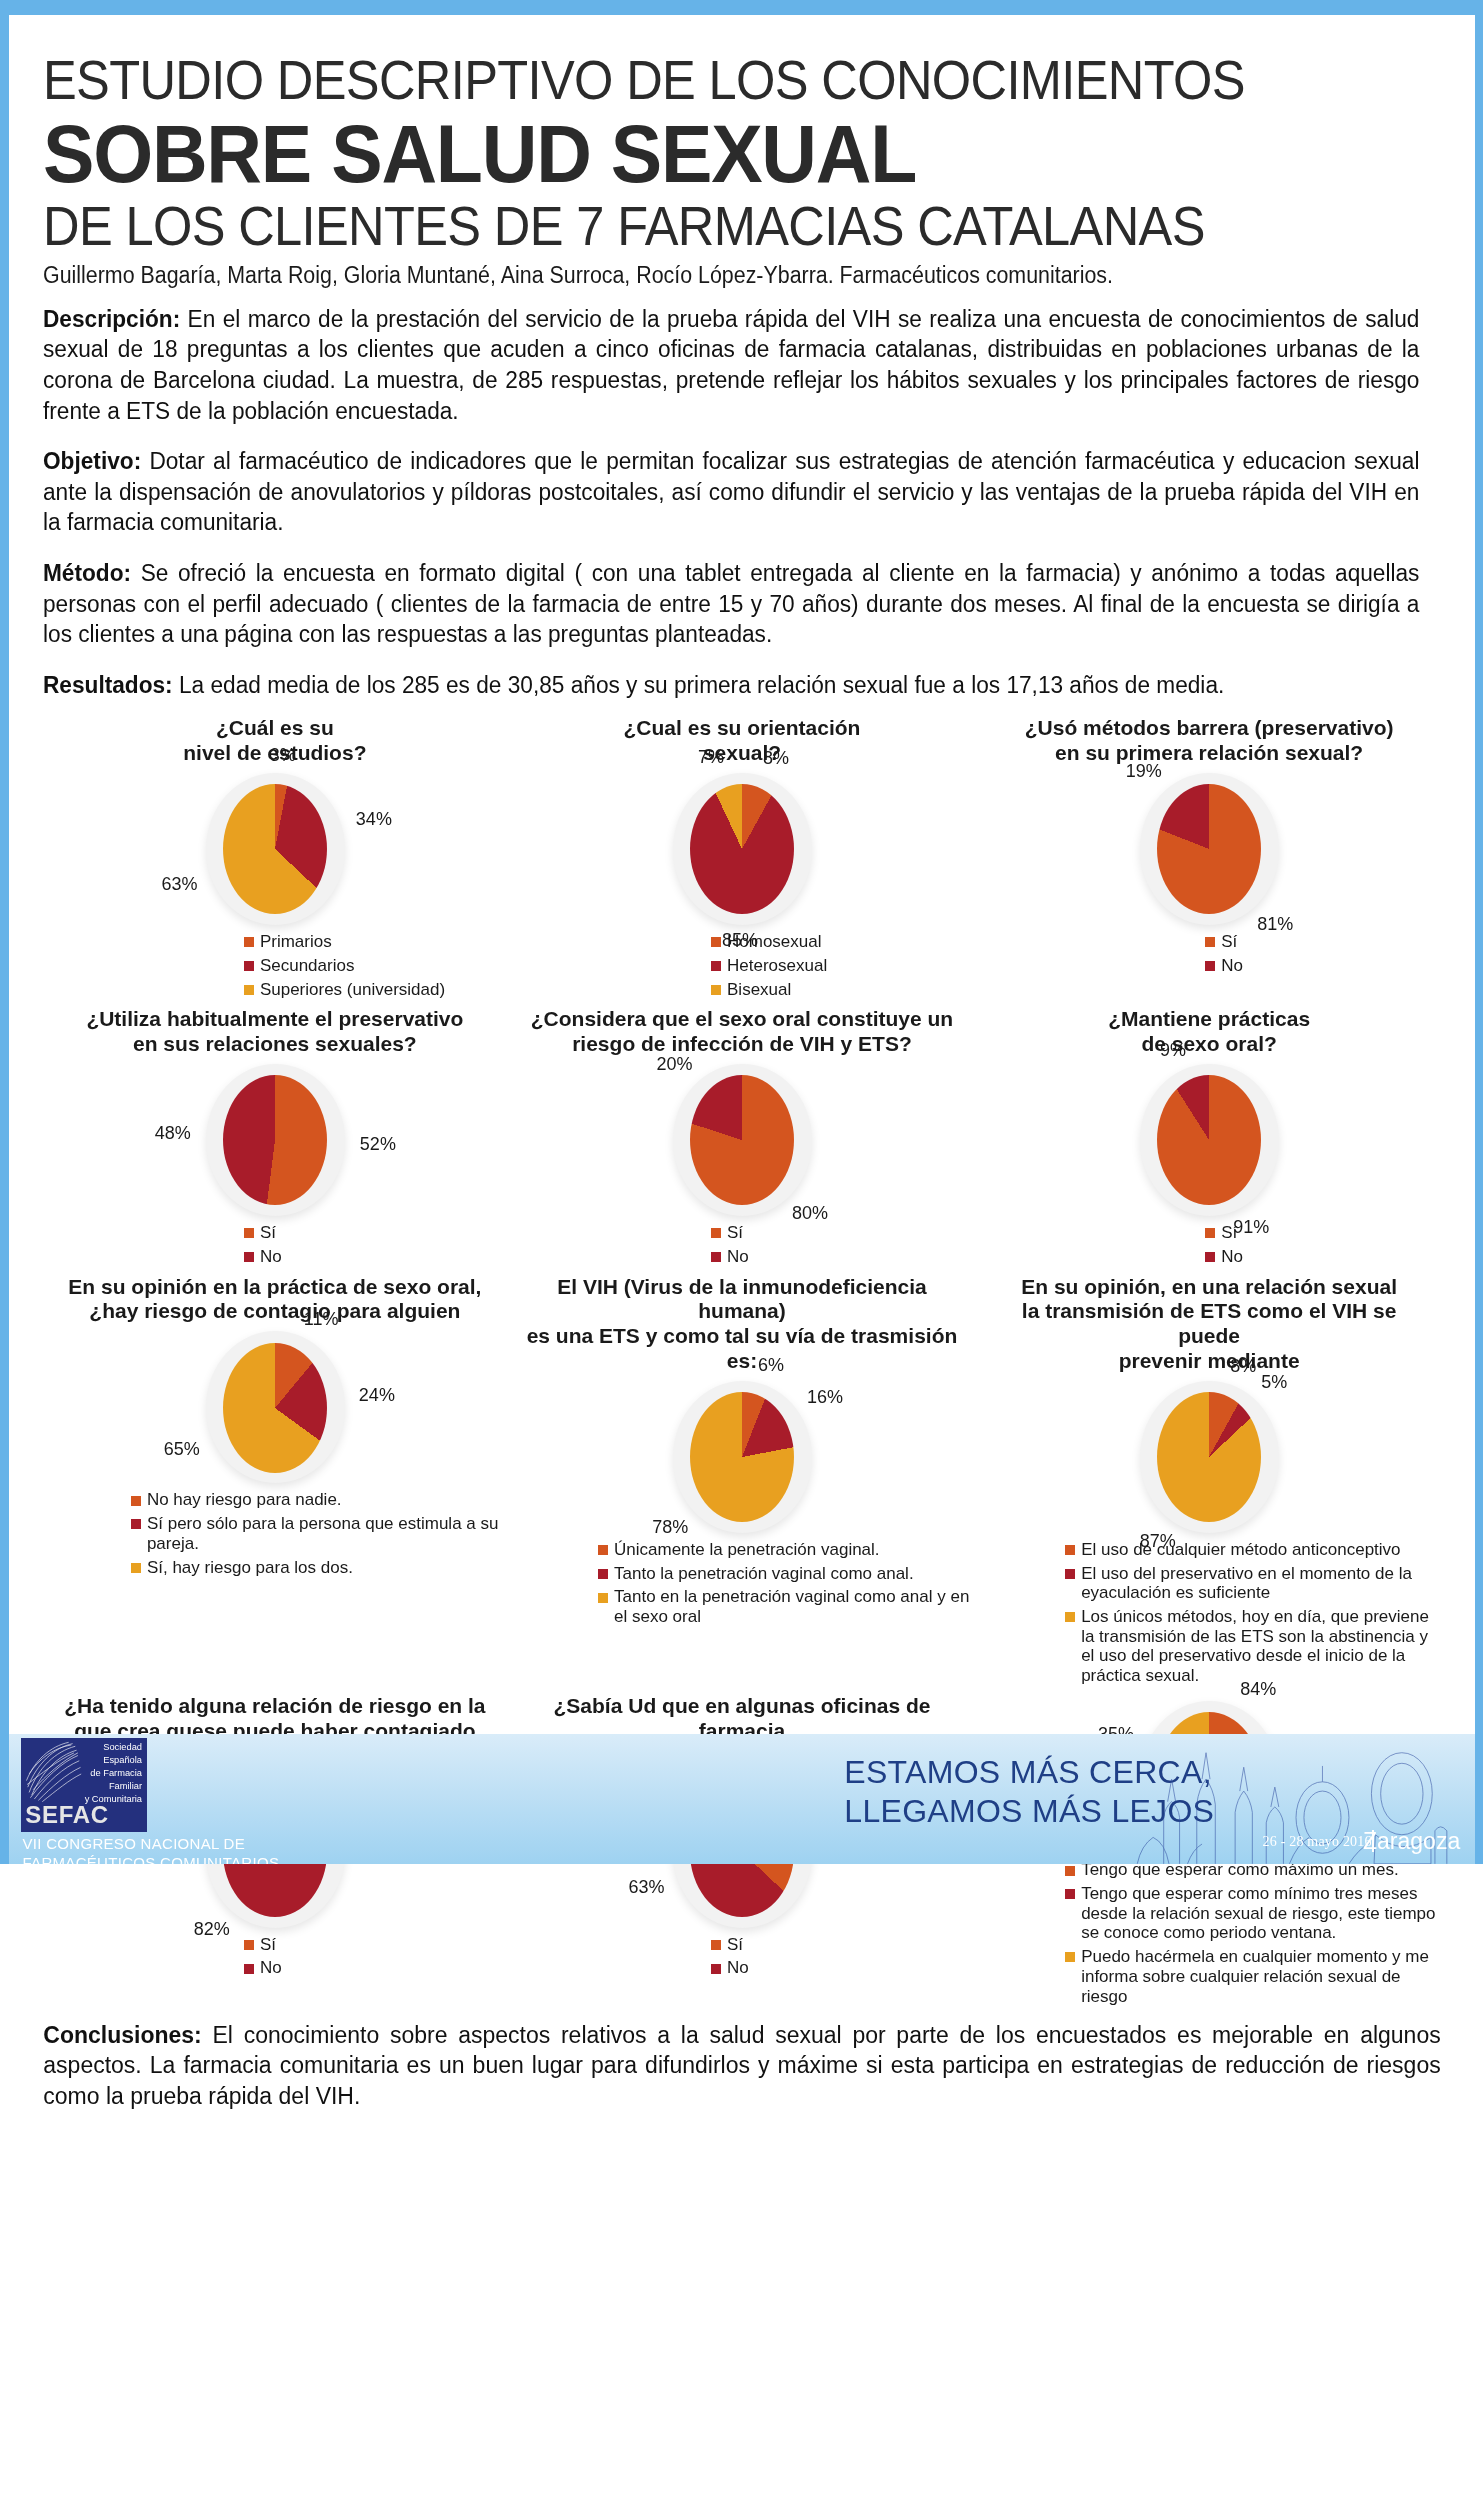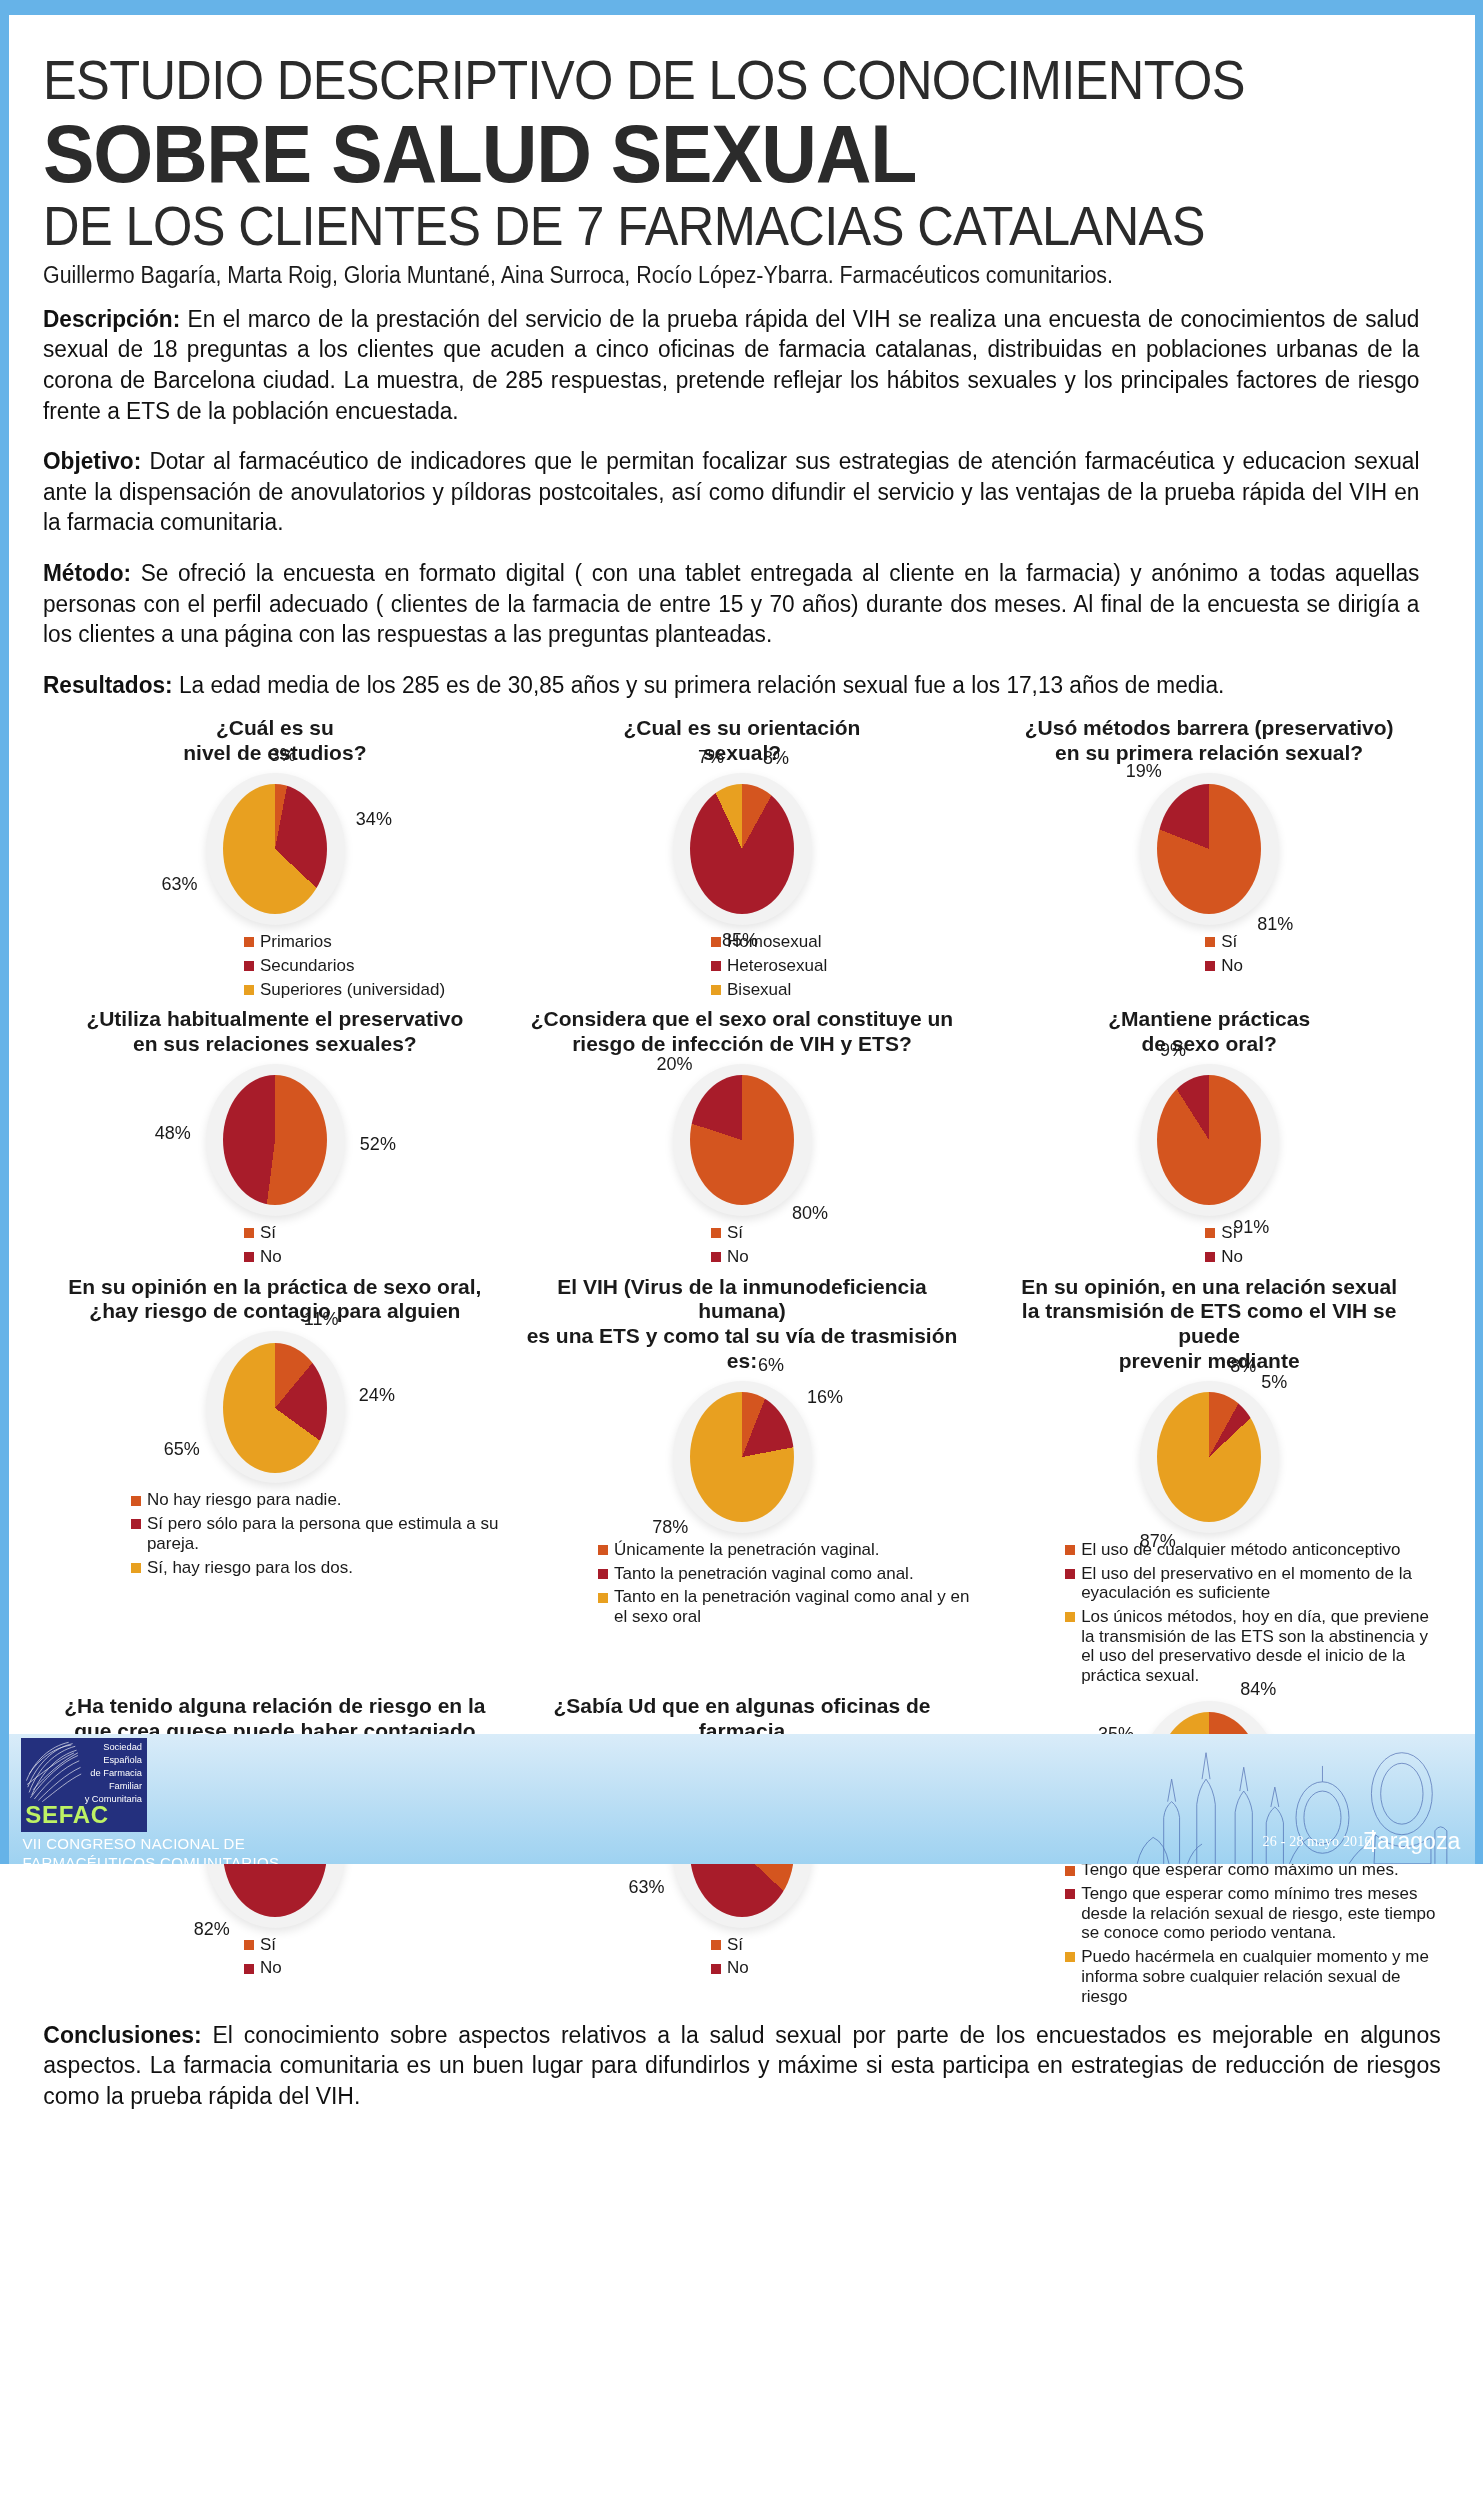--- a/index.html
+++ b/index.html
@@ -163,21 +163,21 @@
     color: #fff;
   }
   .sefac-scribble {
     position: absolute; left: 4px; top: 2.6px;
     width: 57px; height: 62px;
     opacity: 0.95;
   }
   .sefac-word {
     position: absolute; left: 4px; bottom: 2.6px;
     font-size: 24px; font-weight: 700;
-    letter-spacing: 0.7px; color: #bef264;
+    letter-spacing: 0.7px; color: #e5e5e5;
     font-family: "Liberation Sans Narrow","Liberation Sans", sans-serif;
   }
   .sefac-sub {
     position: absolute; right: 5.3px; top: 2.6px;
     text-align: right;
     font-size: 9.3px; line-height: 1.42; color: #fff;
     font-family: "Liberation Sans Narrow","Liberation Sans", sans-serif;
   }
   .congress-text {
     position: absolute;
@@ -598,20 +598,24 @@
           <div>Sociedad</div>
           <div>Española</div>
           <div>de Farmacia</div>
           <div>Familiar</div>
           <div>y Comunitaria</div>
         </div>
     </div>
     <div class="congress-text">
       <div>VII CONGRESO NACIONAL DE</div>
       <div>FARMACÉUTICOS COMUNITARIOS</div>
+    </div>
+    <div class="slogan">
+      <div>ESTAMOS MÁS CERCA,</div>
+      <div>LLEGAMOS MÁS LEJOS</div>
     </div>
     <svg class="skyline" viewBox="0 0 520 190">
       <g stroke="#2d4a9e" stroke-width="1.2" fill="none" opacity="0.8">
         <path d="M60 190 L60 120 Q62 104 72 96 Q82 104 84 120 L84 190"></path>
         <path d="M66 96 L72 62 L78 96"></path>
         <path d="M110 190 L110 100 Q113 76 124 62 Q135 76 138 100 L138 190"></path>
         <path d="M118 62 L124 22 L130 62"></path>
         <path d="M168 190 L168 112 Q171 92 181 80 Q191 92 194 112 L194 190"></path>
         <path d="M175 80 L181 44 L187 80"></path>
         <path d="M215 190 L215 128 Q218 112 228 104 Q238 112 241 128 L241 190"></path>

